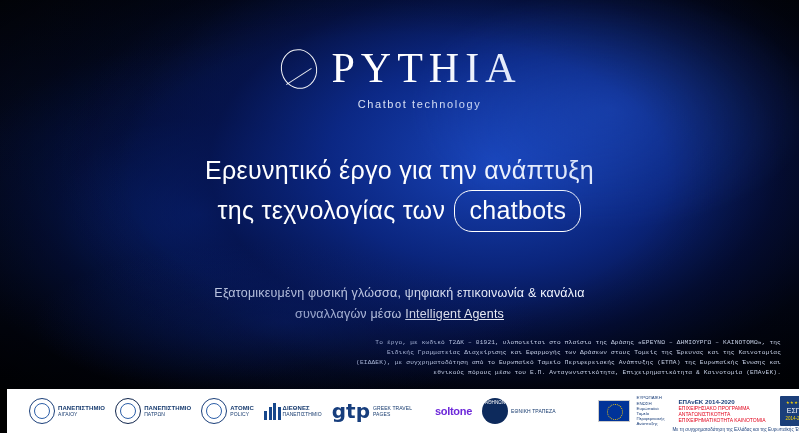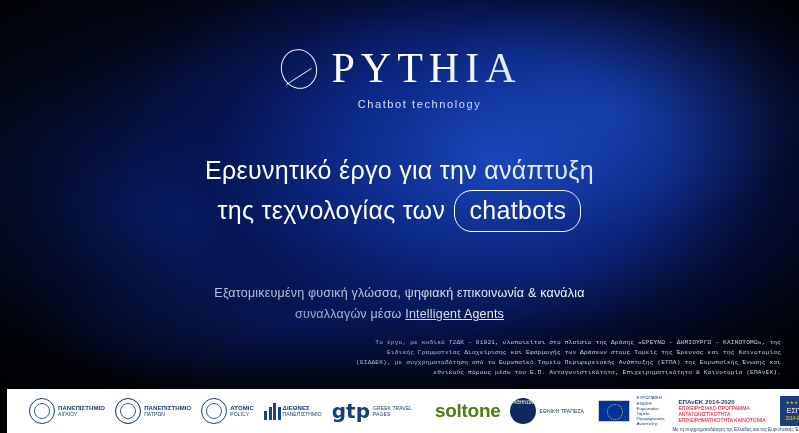--- a/index.html
+++ b/index.html
@@ -195,21 +195,21 @@
   .seal.navy { border-color: #11264d; }
   .seal::after {
     content: "";
     position: absolute;
     left: 4px; top: 4px;
     width: 14px; height: 14px;
     border-radius: 50%;
     border: 1px solid #2d5fa8;
   }
   .gtp { font-size: 20px; color: #173e7d; font-weight: bold; font-family: "DejaVu Sans", sans-serif; }
-  .soltone { font-size: 19px; color: #4d7c0f; font-weight: bold; letter-spacing: -0.3px; }
+  .soltone { font-size: 11px; color: #6d28d9; font-weight: bold; letter-spacing: -0.3px; }
   .athens-badge {
     width: 26px; height: 26px;
     border-radius: 50%;
     background: #0d2a5c;
     color: #fff;
     font-size: 4.6px;
     line-height: 5.4px;
     display: flex;
     align-items: center;
     justify-content: center;

